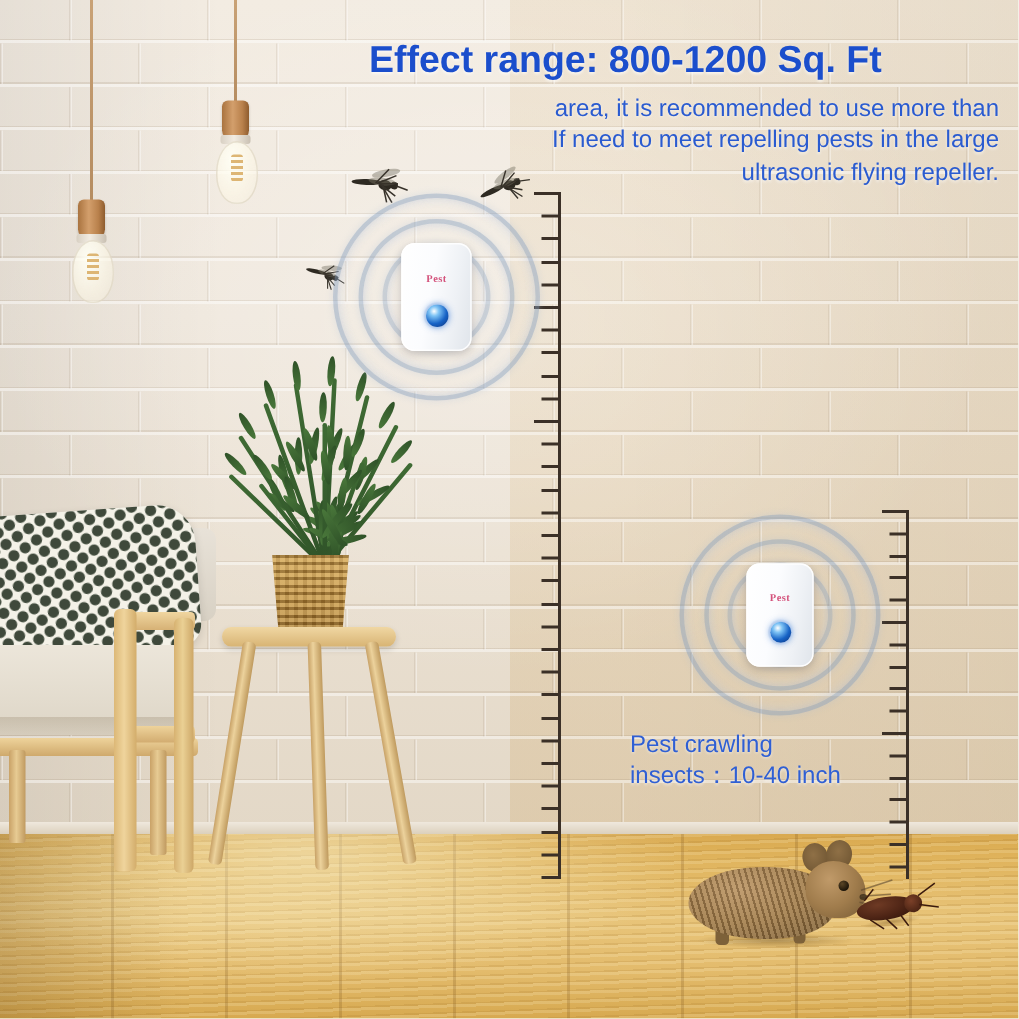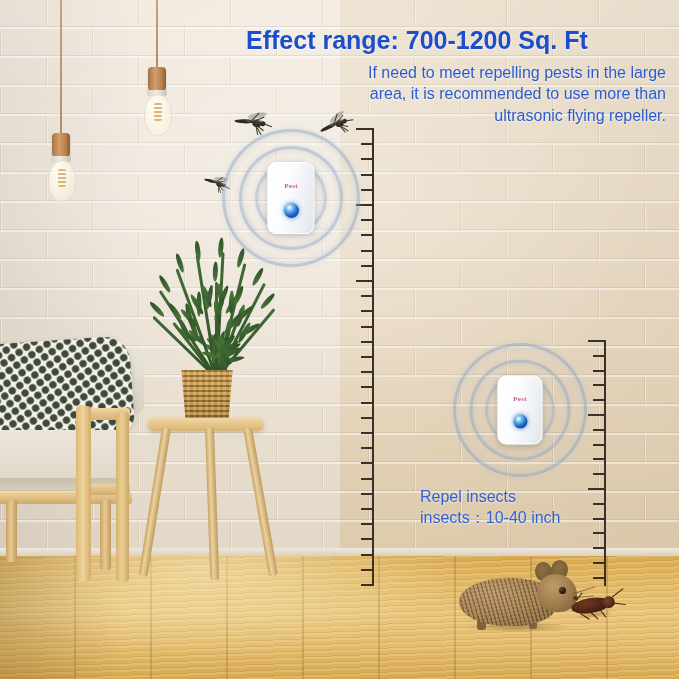--- a/index.html
+++ b/index.html
@@ -618,27 +618,27 @@
     <div class="rc-leg" style="left:14px;top:19px;width:11px;transform:rotate(42deg);"></div>
     <div class="rc-leg" style="left:24px;top:19px;width:11px;transform:rotate(52deg);"></div>
     <div class="rc-leg" style="left:34px;top:18px;width:10px;transform:rotate(62deg);"></div>
     <div class="rc-leg" style="left:12px;top:6px;width:10px;transform:rotate(-44deg);"></div>
     <div class="rc-body"></div>
     <div class="rc-head"></div>
     <div class="rc-ant" style="left:48px;top:8px;width:14px;transform:rotate(-28deg);"></div>
     <div class="rc-ant" style="left:48px;top:14px;width:13px;transform:rotate(16deg);"></div>
   </div>
 
-  <div class="headline" style="left:246px;top:26px;font-size:25px;">Effect range: 700-1200 Sq. Ft</div>
+  <div class="headline" style="left:246px;top:26px;font-size:25px;">Effect range: 800-1200 Sq. Ft</div>
 
   <div class="subline" style="left:268px;top:62px;width:398px;font-size:16px;">
+    <div>area, it is recommended to use more than</div>
     <div>If need to meet repelling pests in the large</div>
-    <div>area, it is recommended to use more than</div>
     <div>ultrasonic flying repeller.</div>
   </div>
 
 
   <div class="callout" style="left:420px;top:487px;font-size:16px;">
-    <div>Repel insects</div>
+    <div>Pest crawling</div>
     <div>insects：10-40 inch</div>
   </div>
 
 </div>
 
 </body></html>

